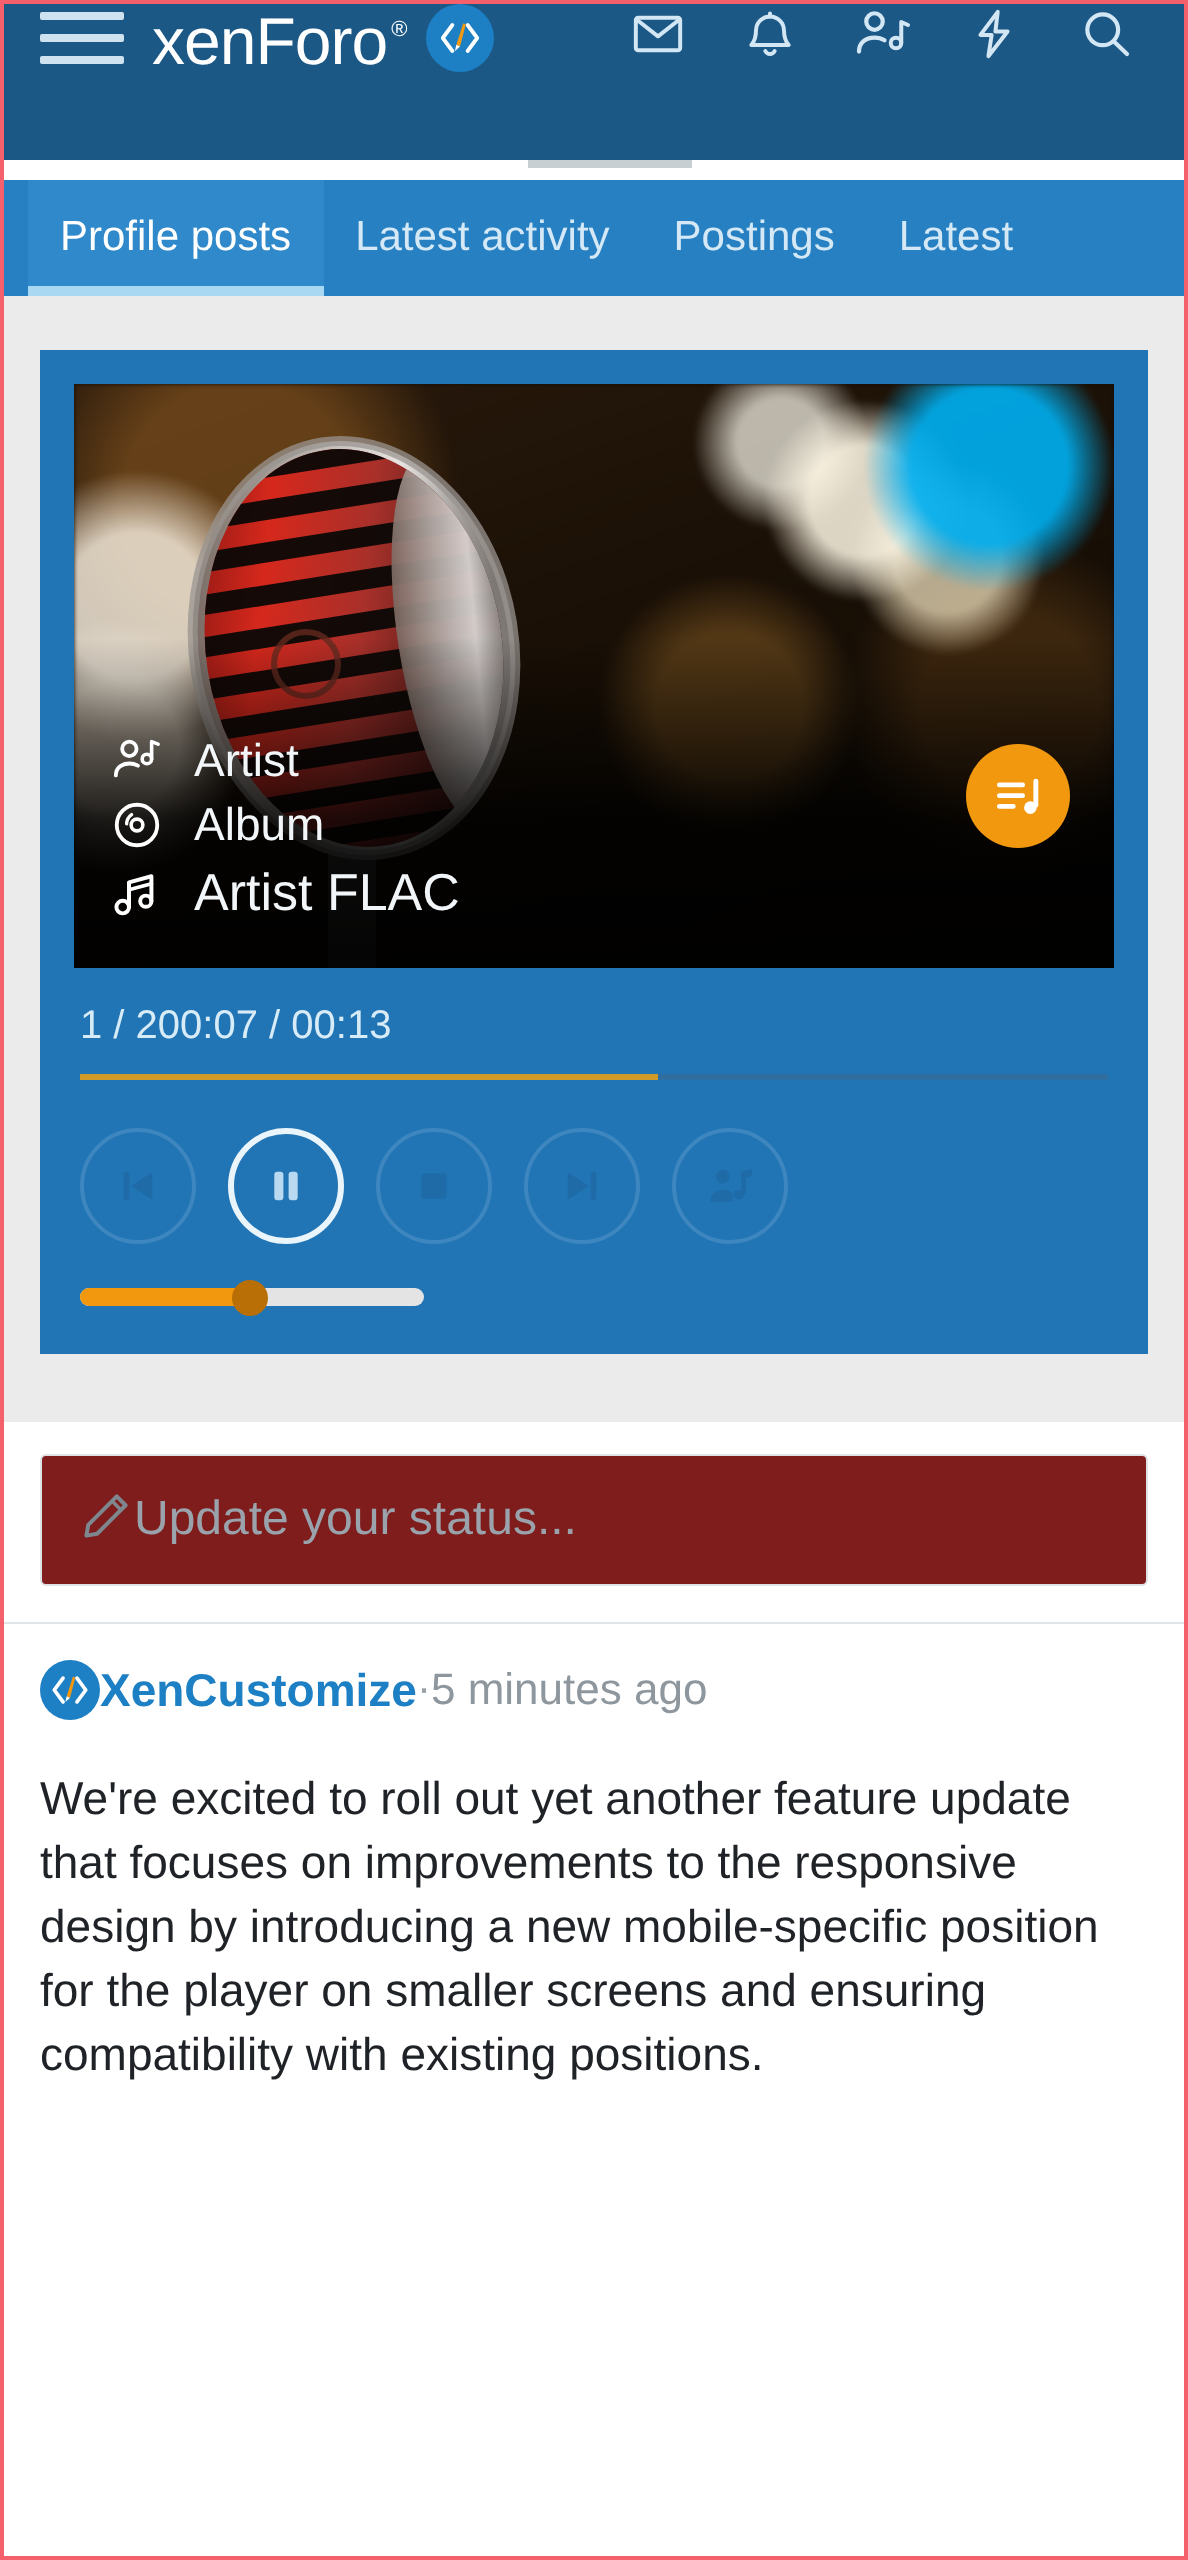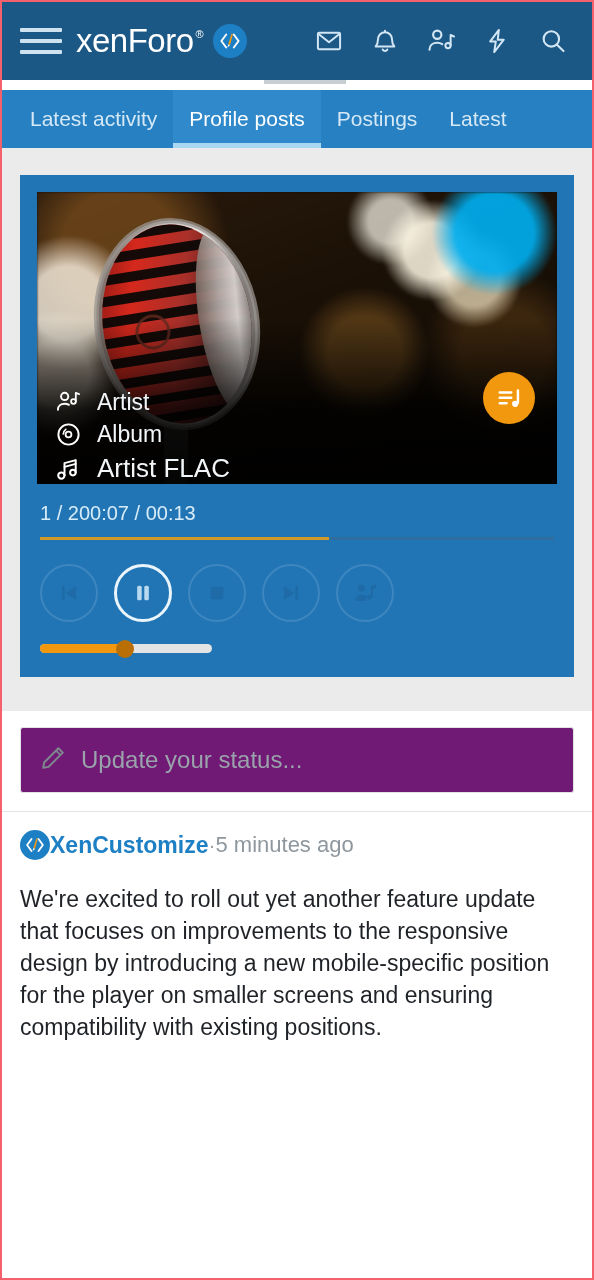--- a/index.html
+++ b/index.html
@@ -19,21 +19,21 @@
     border: 2px solid #f4606c;
     background: #ffffff;
     overflow: hidden;
   }
 
   
   .header {
     height: 78px;
     background: #1b5886;
     display: flex;
-    align-items: center;
+    align-items: flex-start;
     padding: 0 18px;
     gap: 0px;
   }
   .hamburger {
     width: 42px;
     height: 34px;
     display: flex;
     flex-direction: column;
     justify-content: space-between;
     padding: 4px 0;
@@ -127,21 +127,21 @@
   .art-mic {
     position: absolute;
     left: 44px; top: -8px;
     width: 205px; height: 310px;
   }
   .art-fade {
     position: absolute; left: 0; right: 0; bottom: 0; height: 165px;
     background: linear-gradient(to top, rgba(0,0,0,.93) 0%, rgba(0,0,0,.82) 45%, rgba(0,0,0,0) 100%);
   }
   .meta {
-    position: absolute; left: 16px; bottom: 0;
+    position: absolute; left: 16px; bottom: 22px;
     display: flex; flex-direction: column; gap: 5px;
   }
   .meta-row { display: flex; align-items: center; gap: 14px; color: #ffffff; }
   .meta-ico { width: 30px; display: flex; align-items: center; justify-content: center; }
   .meta-txt { font-size: 23px; color: #f2f6f9; }
   .meta-row.title .meta-txt { font-size: 26px; }
 
   .pl-btn {
     position: absolute; right: 22px; bottom: 60px;
     width: 52px; height: 52px; border-radius: 50%;
@@ -171,22 +171,22 @@
 
   .volume { position: relative; height: 13px; width: 172px; margin-left: 3px; cursor: pointer; }
   .volume .vtrack { position: absolute; left: 0; right: 0; top: 2px; height: 9px; border-radius: 5px; background: #e4e4e4; }
   .volume .vfill { position: absolute; left: 0; top: 2px; height: 9px; width: 52%; border-radius: 5px 0 0 5px; background: #f2980f; }
   .volume .vknob { position: absolute; left: 44%; top: -2px; width: 18px; height: 18px; border-radius: 50%; background: #b96f06; }
 
   
   .gap { height: 34px; background: #ebebeb; }
   .status-card { background: #ffffff; padding: 16px 18px 18px 18px; }
   .status-input {
-    border: 1px solid #dfe3e6; background: #701a75;
-    height: 66px; display: flex; align-items: center; gap: 14px;
+    border: 1px solid #dfe3e6; background: #7f1d1d;
+    height: 66px; display: flex; align-items: center; 
     padding: 0 18px; border-radius: 3px; cursor: text;
   }
   .status-ph { font-size: 24px; color: #9aa3ab; }
 
   .divider { height: 1px; background: #e2e5e8; }
 
   
   .post { background: #ffffff; padding: 18px 18px 0 18px; }
   .post-head { display: flex; align-items: center; gap: 0; margin-bottom: 23px; }
   .avatar {
@@ -265,25 +265,25 @@
           <path d="M15.4 15.2 L21 20.6" fill="none" stroke="#d3e6f4" stroke-width="1.8" stroke-linecap="round"></path>
         </svg>
       </div>
 
     </div>
   </div>
 
   <div class="header-shadow"></div>
 
   <div class="tabs">
+    <div class="tab active">
+      <span>Profile posts</span>
+    </div>
     <div class="tab">
       <span>Latest activity</span>
-    </div>
-    <div class="tab active">
-      <span>Profile posts</span>
     </div>
     <div class="tab">
       <span>Postings</span>
     </div>
     <div class="tab">
       <span>Latest</span>
     </div>
   </div>
 
   <div class="page-bg">

